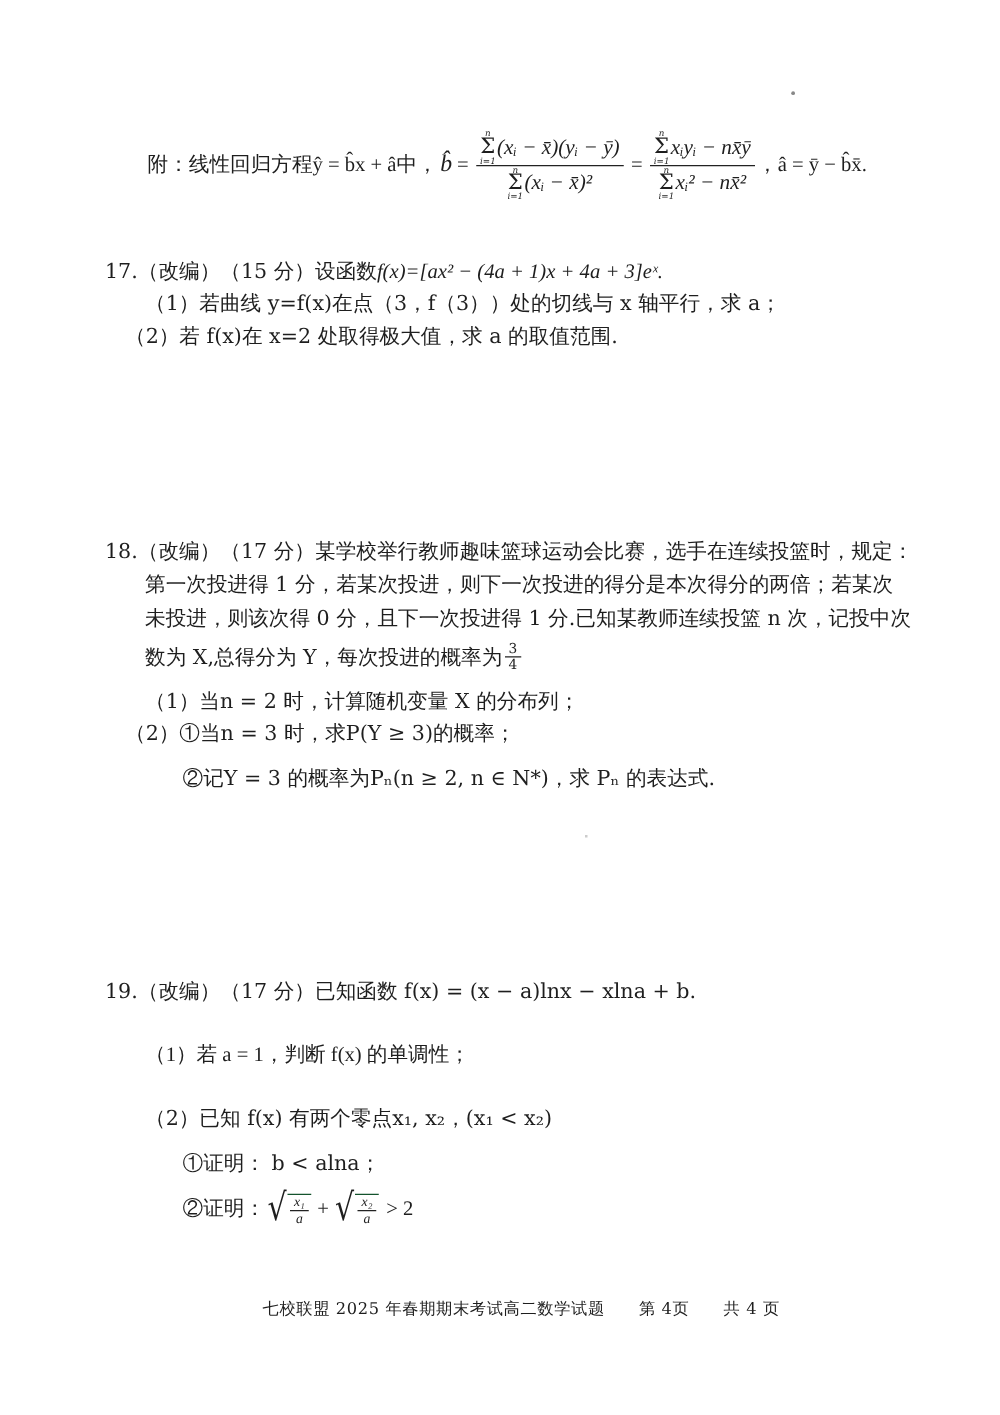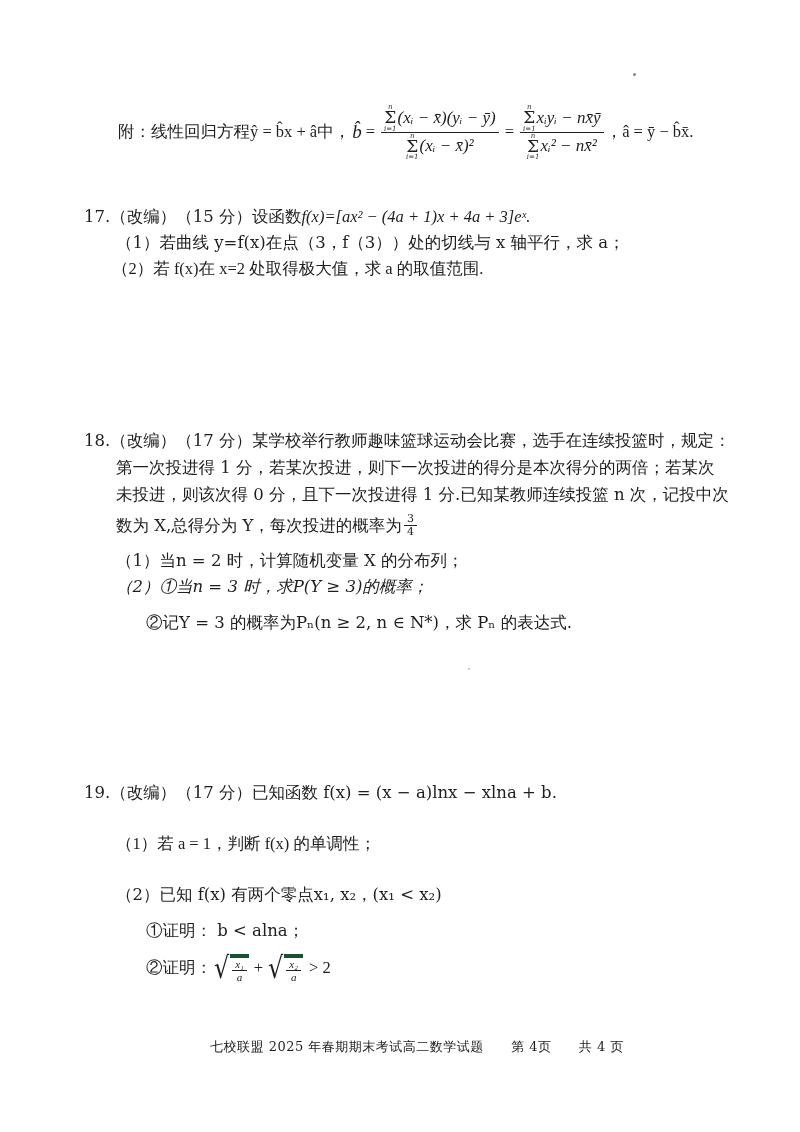--- a/index.html
+++ b/index.html
@@ -15,21 +15,21 @@
   .frac { display: inline-flex; flex-direction: column; align-items: center; vertical-align: middle; margin: 0 2px; }
   .frac .num { border-bottom: 1px solid #222; padding: 0 3px; line-height: 1.1; }
   .frac .den { padding: 0 3px; line-height: 1.1; }
   .sfrac { font-size: 11px; }
   .big-frac { font-size: 17px; }
   .sigma { display: inline-flex; flex-direction: column; align-items: center; vertical-align: middle; line-height: 0.9; margin-right: 1px; }
   .sigma .lim { font-size: 7px; font-style: italic; }
   .sigma .sym { font-size: 17px; }
   .sqrt { display: inline-flex; align-items: center; vertical-align: middle; }
   .sqrt .rad { font-size: 30px; line-height: 1; transform: scaleX(0.8); margin-right: -3px; }
-  .sqrt .under { border-top: 4px solid #14532d; padding: 0 2px; margin-top: -6px; }
+  .sqrt .under { border-top: 1px solid #14532d; padding: 0 2px; margin-top: -6px; }
   .speck { position: absolute; left: 633px; top: 73px; width: 3px; height: 3px; background: #888; border-radius: 50%; }
   .speck2 { position: absolute; left: 468px; top: 668px; width: 2px; height: 2px; background: #ccc; }
   .footer { font-size: 13px; letter-spacing: 0.5px; }
 </style>
 </head>
 <body>
 
 <div class="speck"></div>
 <div class="speck2"></div>
 
@@ -76,36 +76,36 @@
       <span class="mi">xᵢ² − nx̄²</span>
     </span>
   </span>
   <span class="mr">，â = ȳ − b̂x̄.</span>
 </div>
 
 <div class="abs txt" style="left:84px; top:206px;">
   <span>17.</span><span>（改编）（15 分）</span><span>设函数</span><span class="mi">f(x)=[ax² − (4a + 1)x + 4a + 3]eˣ.</span>
 </div>
 <div class="abs txt" style="left:116px; top:232px;">（1）若曲线 y=f(x)在点（3，f（3））处的切线与 x 轴平行，求 a；</div>
-<div class="abs txt" style="left:112px; top:258px;font-family:Liberation Serif, serif;">（2）若 f(x)在 x=2 处取得极大值，求 a  的取值范围.</div>
+<div class="abs txt" style="left:100px; top:258px;">（2）若 f(x)在 x=2 处取得极大值，求 a  的取值范围.</div>
 
 <div class="abs txt" style="left:84px; top:430px;">
   <span>18.</span><span>（改编）（17 分）</span><span>某学校举行教师趣味篮球运动会比赛，选手在连续投篮时，规定：</span>
 </div>
 <div class="abs txt" style="left:116px; top:457px;">第一次投进得 1 分，若某次投进，则下一次投进的得分是本次得分的两倍；若某次</div>
 <div class="abs txt" style="left:116px; top:484px;">未投进，则该次得 0 分，且下一次投进得 1 分.已知某教师连续投篮 n 次，记投中次</div>
 <div class="abs txt" style="left:116px; top:513px; display:flex; align-items:center;">
   <span>数为 X,总得分为 Y，每次投进的概率为</span>
   <span class="frac sfrac">
     <span class="num">3</span>
     <span class="den">4</span>
   </span>
 </div>
 <div class="abs txt" style="left:116px; top:550px;">（1）当n = 2 时，计算随机变量 X 的分布列；</div>
-<div class="abs txt" style="left:116px; top:576px;font-style:italic;">（2）①当n = 3 时，求P(Y ≥ 3)的概率；</div>
+<div class="abs txt" style="left:100px; top:576px;">（2）①当n = 3 时，求P(Y ≥ 3)的概率；</div>
 <div class="abs txt" style="left:146px; top:612px;">②记Y = 3 的概率为Pₙ(n ≥ 2, n ∈ N*)，求 Pₙ 的表达式.</div>
 
 <div class="abs txt" style="left:84px; top:782px;">
   <span>19.</span><span>（改编）（17 分）</span><span>已知函数 f(x) = (x − a)lnx − xlna + b.</span>
 </div>
 <div class="abs txt" style="left:116px; top:833px;font-family:Liberation Serif, serif;">（1）若 a = 1，判断 f(x) 的单调性；</div>
 <div class="abs txt" style="left:116px; top:884px;">（2）已知 f(x) 有两个零点x₁, x₂，(x₁ &lt; x₂)</div>
 <div class="abs txt" style="left:146px; top:920px;">①证明：  b &lt; alna；</div>
 <div class="abs txt" style="left:146px; top:952px; display:flex; align-items:center;">
   <span>②证明：</span>

